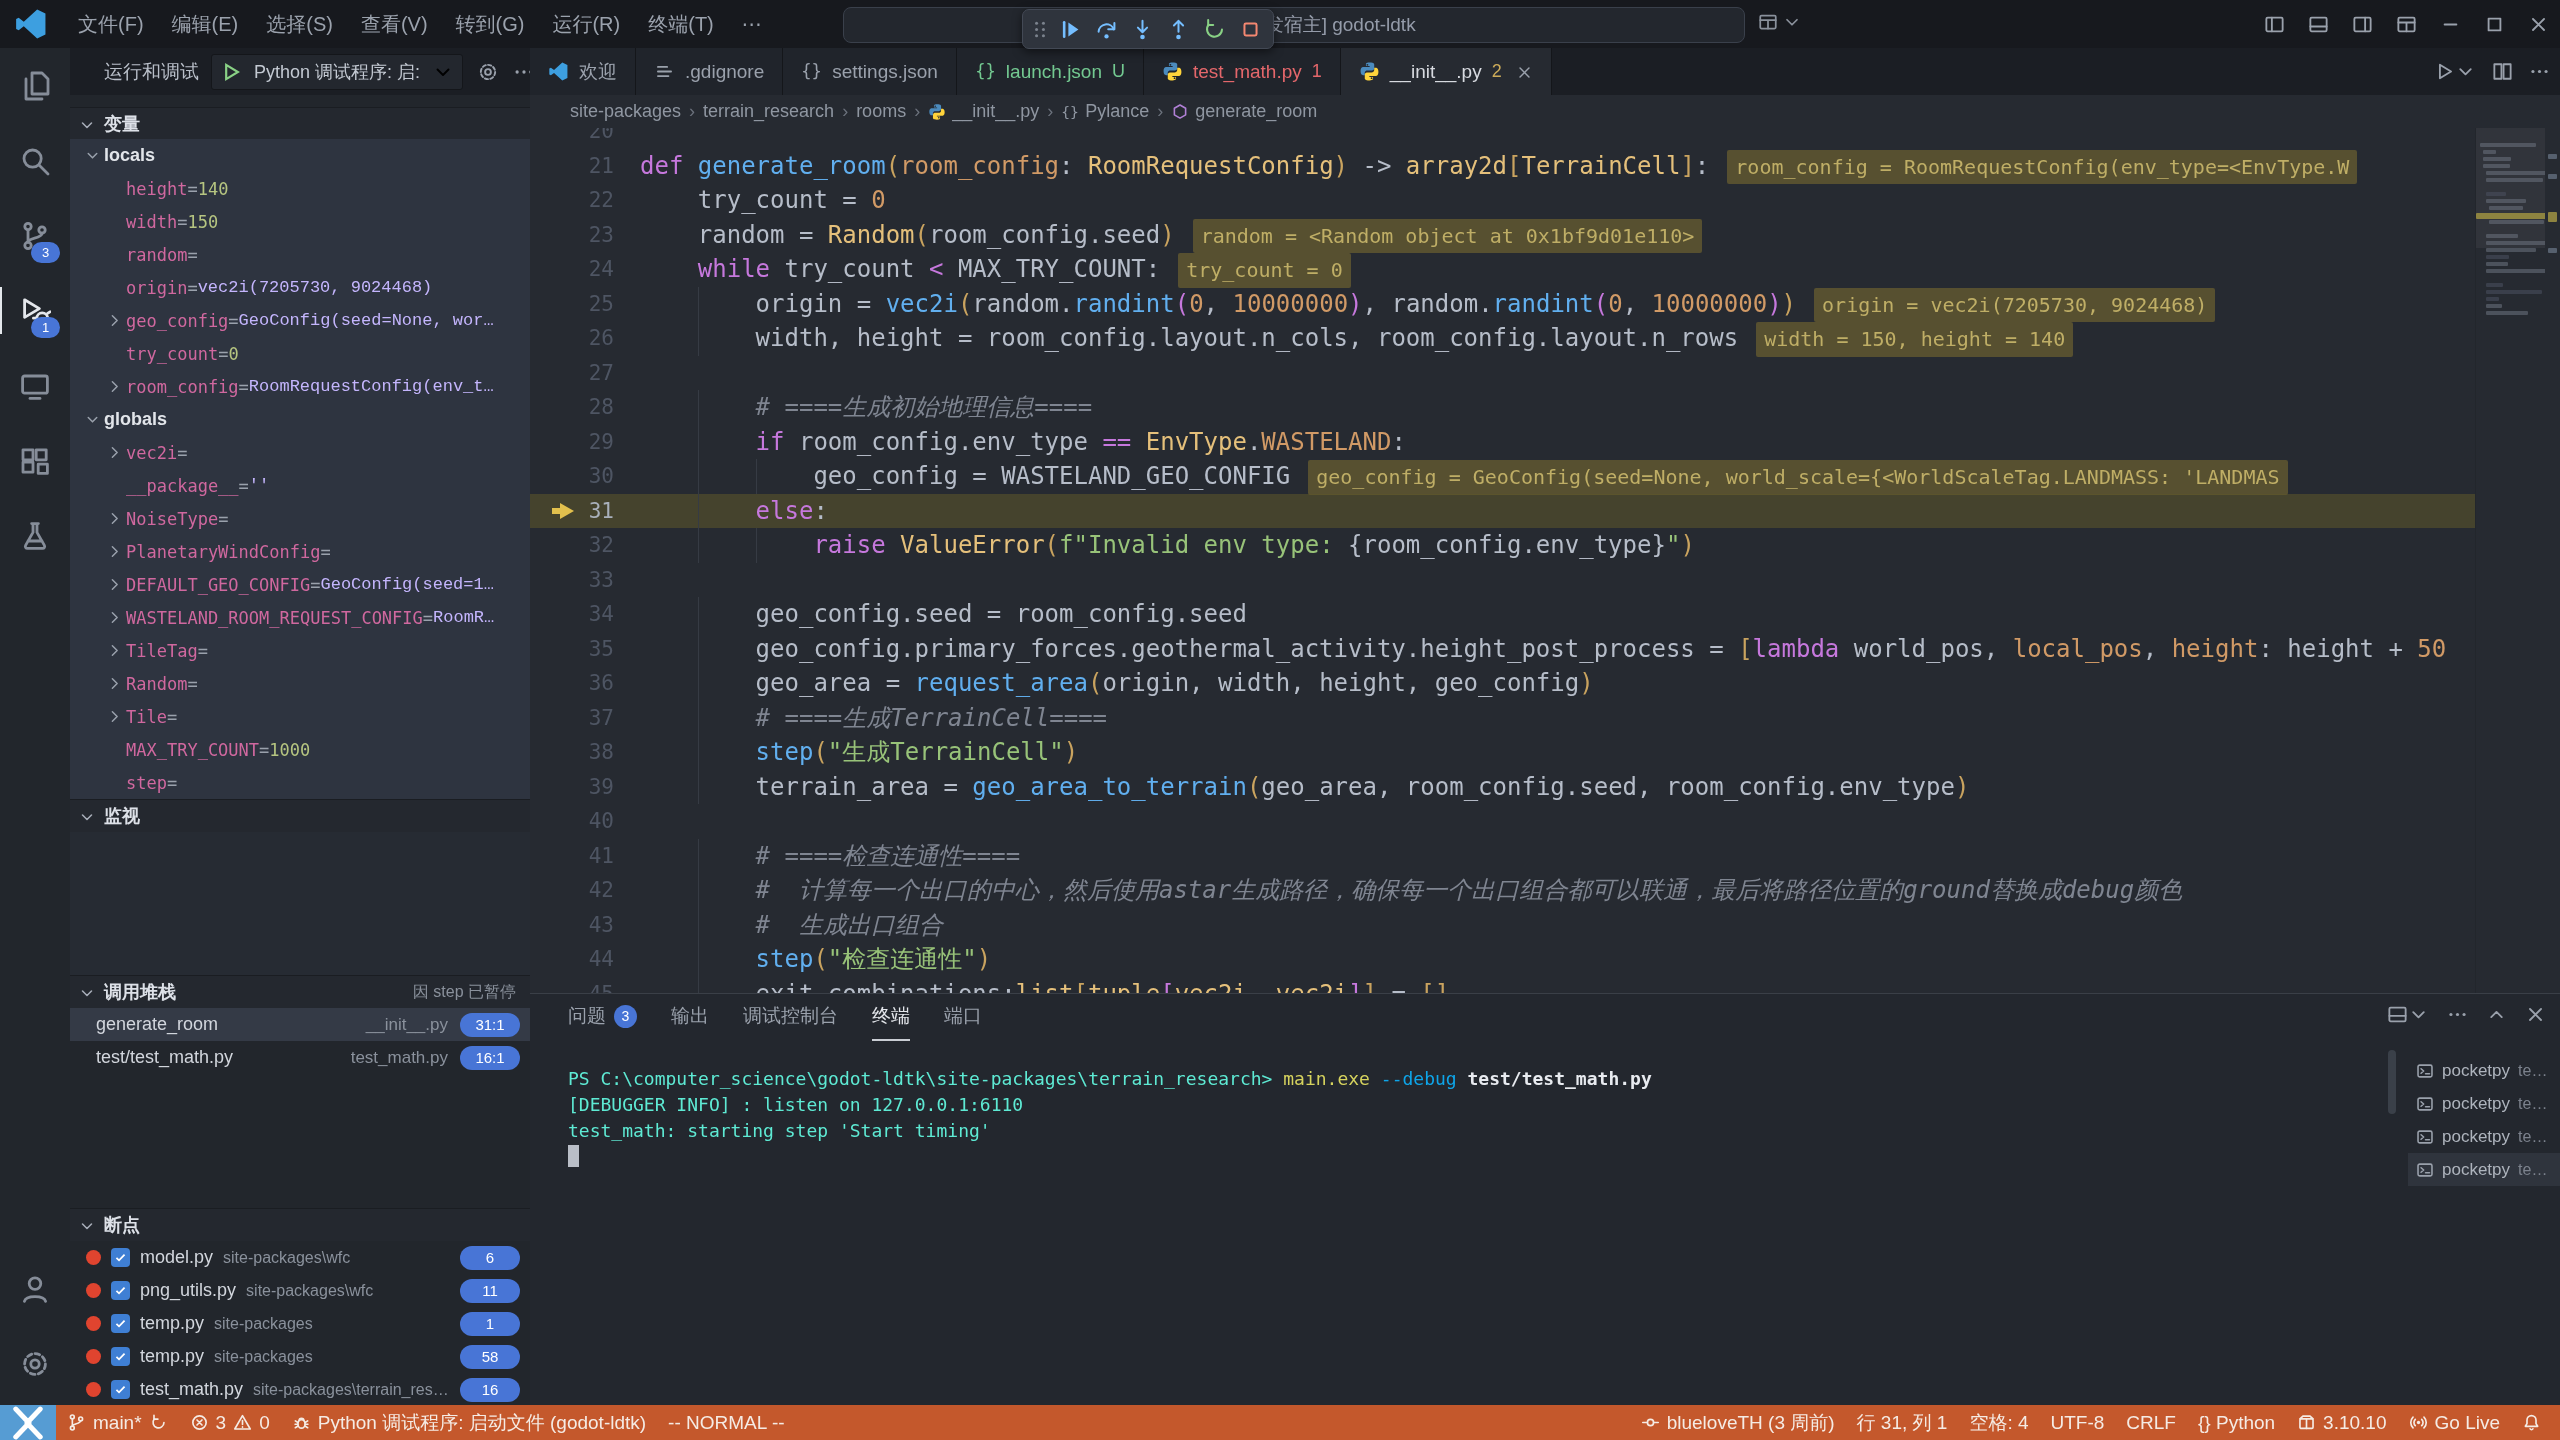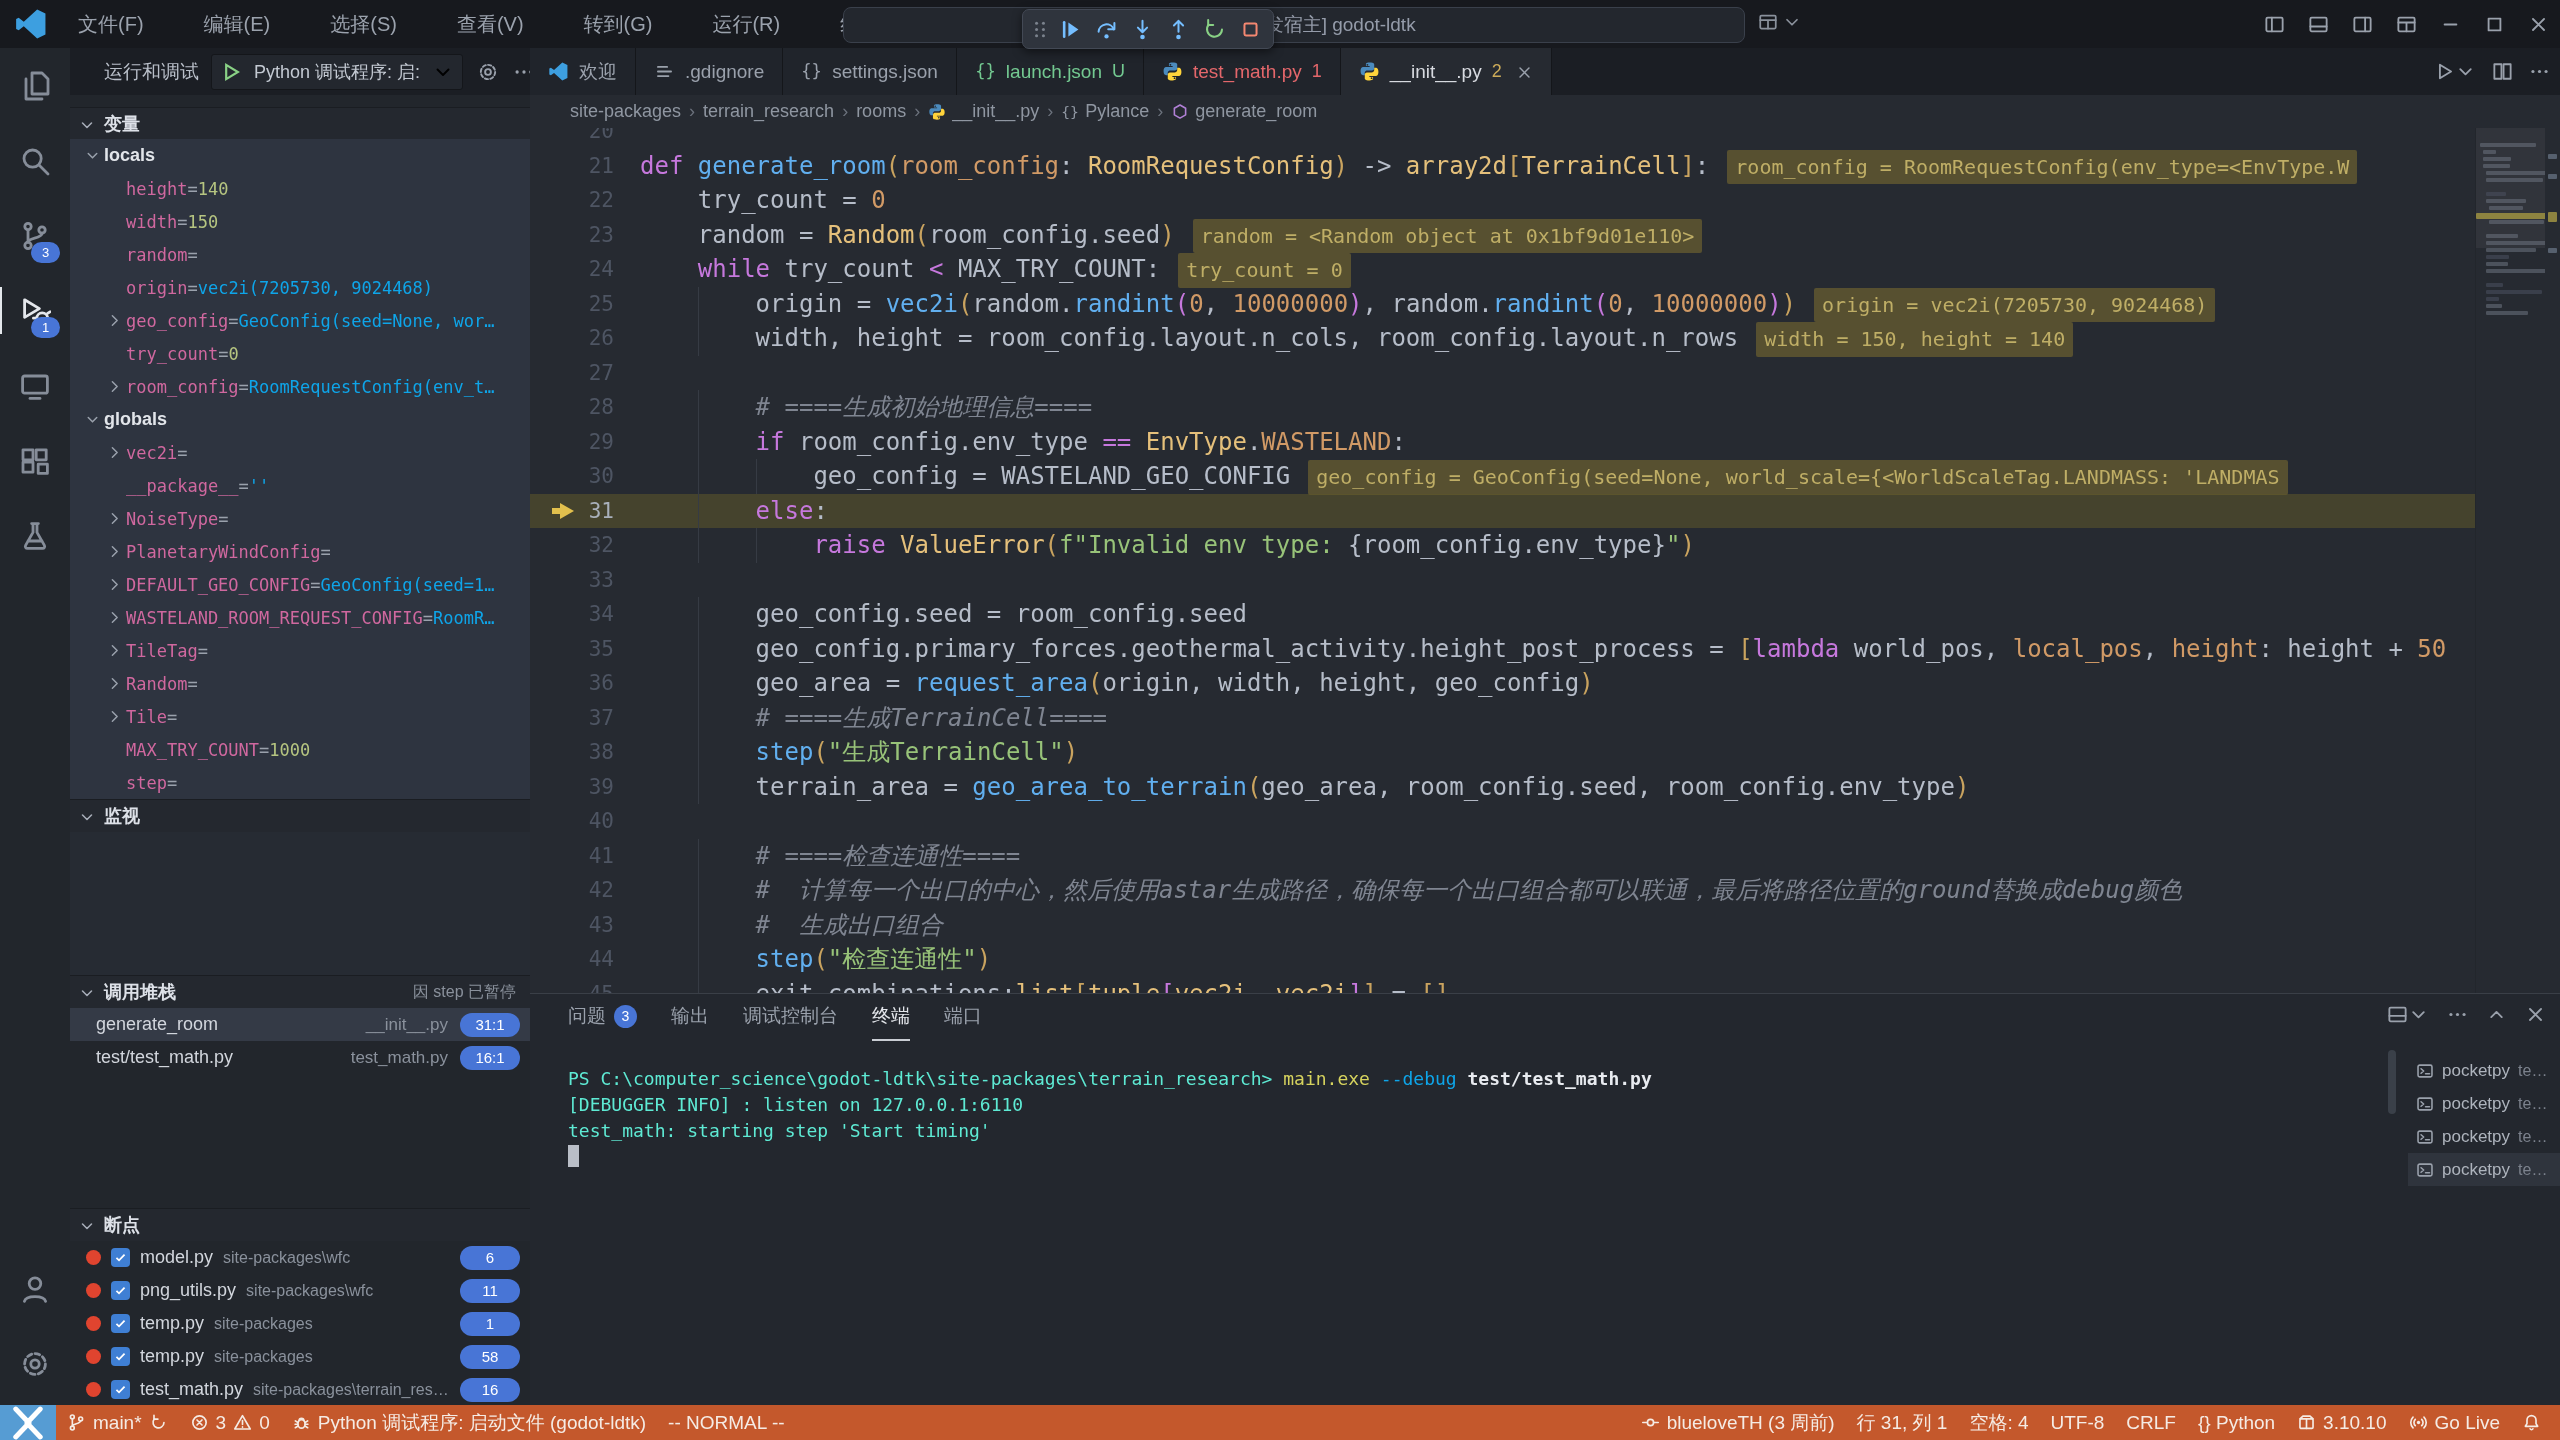--- a/index.html
+++ b/index.html
@@ -2,21 +2,21 @@
 <html><head>
 <meta charset="utf-8">
 <style>
   html,body{margin:0;padding:0;background:#17191e;}
   body{width:2560px;height:1440px;overflow:hidden;font-family:"Liberation Sans","DejaVu Sans",sans-serif;-webkit-font-smoothing:antialiased;}
   .app{position:relative;width:2560px;height:1440px;background:#17191e;}
   .ic{display:inline-block;vertical-align:middle;}
   
   .titlebar{position:absolute;left:0;top:0;width:2560px;height:48px;background:#17191e;display:flex;align-items:center;}
   .logo{width:34px;height:34px;margin-left:14px;}
-  .menubar{display:flex;margin-left:16px;gap:32px;}
+  .menubar{display:flex;margin-left:16px;}
   .menu-item{color:#9ba2ad;font-size:20px;padding:0 14px;line-height:48px;cursor:default;}
   .navarrows{display:flex;gap:14px;margin-left:90px;color:#8a919c;}
   .navarrows .ic{width:24px;height:24px;}
   .searchbox{position:absolute;left:843px;top:7px;width:900px;height:34px;background:#23272e;border:1px solid #3a404b;border-radius:8px;display:flex;align-items:center;justify-content:center;gap:10px;color:#8f96a1;}
   .searchbox .ic{width:20px;height:20px;}
   .searchtext{font-size:19px;color:#959caa;}
   .quickmenu{position:absolute;left:1758px;top:12px;display:flex;align-items:center;gap:4px;color:#8a919c;}
   .quickmenu .ic{width:20px;height:20px;}
   .dbgbar{position:absolute;left:1022px;top:9px;height:38px;background:#2f343d;border:1px solid #434955;border-radius:7px;box-shadow:0 3px 10px rgba(0,0,0,.5);display:flex;align-items:center;padding:0 6px;gap:2px;z-index:50;}
   .dbg-btn{width:34px;height:32px;display:flex;align-items:center;justify-content:center;border-radius:5px;}
@@ -47,21 +47,21 @@
   .sec-head .ic{width:18px;height:18px;margin:0 8px 0 8px;color:#a7adb8;}
   .sec-note{margin-left:auto;margin-right:14px;font-weight:normal;font-size:16px;color:#8a919c;white-space:nowrap;}
   .varcontent{position:absolute;left:0;top:91px;width:460px;height:660px;background:#2e3440;overflow:hidden;font-family:"DejaVu Sans Mono",monospace;}
   .var-row{height:33px;display:flex;align-items:center;white-space:nowrap;overflow:hidden;font-size:17px;}
   .var-row .chev{width:20px;color:#9aa1ac;flex:none;display:flex;align-items:center;}
   .var-row .chev .ic{width:17px;height:17px;}
   .grp-label{color:#e2e5ea;font-family:"Liberation Sans",sans-serif;font-weight:bold;font-size:18px;}
   .vn{color:#d0689f;}
   .veq{color:#9aa1ac;}
   .vv-num{color:#b6c581;}
-  .vv-obj{color:#0ea5e9;}
+  .vv-obj{color:#c4b5fd;font-family:Liberation Mono, monospace;}
   .watchcontent{position:absolute;left:0;top:784px;width:460px;height:143px;background:#262b33;}
   .stack-row{position:absolute;left:0;width:460px;height:33px;display:flex;align-items:center;font-size:18px;color:#d2d6dd;overflow:hidden;}
   .stack-row.sel{background:#343a46;}
   .stack-name{margin-left:26px;white-space:nowrap;}
   .stack-file{margin-left:auto;color:#8a919c;font-size:17px;white-space:nowrap;}
   .pill{margin:0 10px 0 12px;min-width:44px;height:24px;border-radius:13px;background:#4875d6;color:#fff;font-size:15px;display:flex;align-items:center;justify-content:center;padding:0 8px;flex:none;}
   .bp-row{position:absolute;left:0;width:460px;height:33px;display:flex;align-items:center;overflow:hidden;}
   .bp-dot{width:15px;height:15px;border-radius:50%;background:#e0442f;margin-left:16px;flex:none;}
   .bp-check{width:19px;height:19px;border-radius:4px;background:#3f7fd4;margin-left:10px;flex:none;color:#fff;display:flex;align-items:center;justify-content:center;}
   .bp-check .ic{width:13px;height:13px;}

